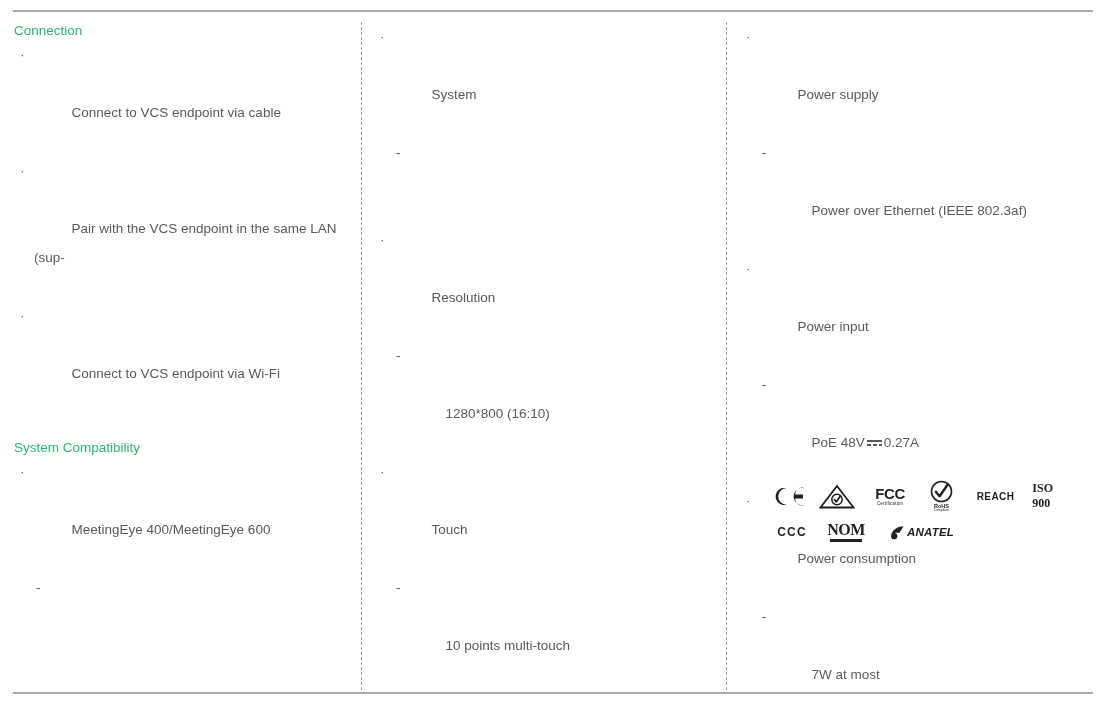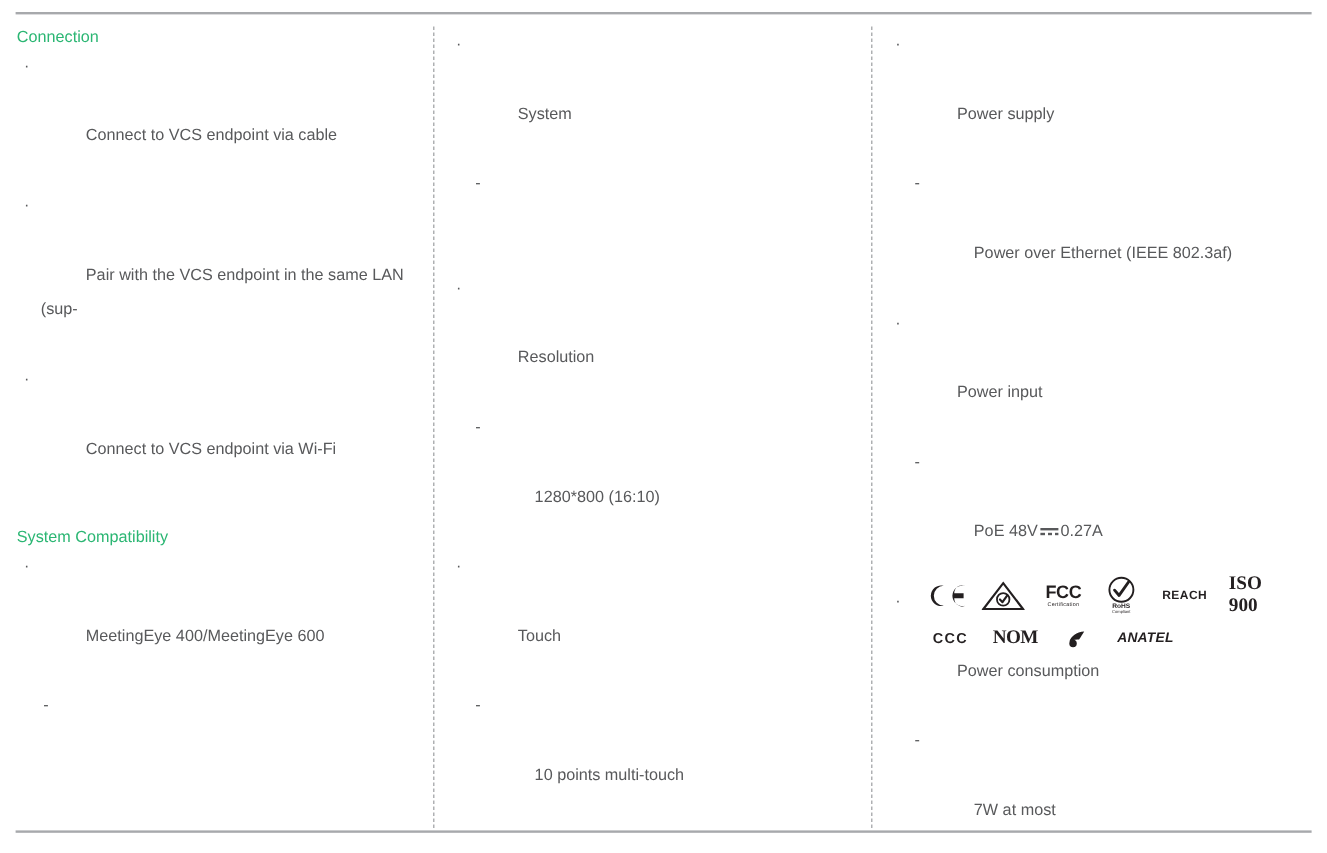--- a/index.html
+++ b/index.html
@@ -152,28 +152,28 @@
     align-items: center;
     justify-content: center;
   }
 
   .logo-ce      { width: 34px; }
   .logo-rcm     { width: 40px; margin-left: 12px; }
   .logo-fcc     { width: 42px; margin-left: 14px; }
   .logo-rohs    { width: 28px; margin-left: 18px; }
   .logo-reach   { margin-left: 22px; font-size: 10px; font-weight: bold;
                   letter-spacing: .4px; color: #231f20; }
-  .logo-iso     { margin-left: 18px; font-size: 16px;
+  .logo-iso     { margin-left: 18px; font-size: 12px;
                   font-family: "Liberation Serif", serif; font-weight: bold;
                   color: #231f20; }
 
   .logo-ccc     { width: 40px; font-size: 12px; font-weight: bold;
                   letter-spacing: 1.2px; color: #231f20; }
   .logo-nom     { width: 36px; margin-left: 16px; }
-  .logo-anatel  { margin-left: 26px; display: flex; align-items: center; gap: 24px; }
+  .logo-anatel  { margin-left: 26px; display: flex; align-items: center; }
   .logo-anatel .an-txt {
     font-size: 11.5px; font-weight: bold; font-style: italic;
     letter-spacing: .2px; color: #231f20; margin-left: 1px;
   }
 </style>
 </head>
 <body>
 
 <div class="sheet">
 
@@ -327,21 +327,21 @@
         <span>ISO 900</span>
       </div>
     </div>
 
     <div class="logo-row">
 
       <div class="logo logo-ccc">
         <span>CCC</span>
       </div>
 
-      <div class="logo logo-nom" style="flex-direction:row;">
+      <div class="logo logo-nom" style="flex-direction:column;">
         <span style="font-size:16px; font-weight:bold; letter-spacing:-0.6px;
                      font-family:'Liberation Serif', serif; color:#231f20; line-height:1;">NOM</span>
         <span style="display:block; width:32px; height:2.5px; background:#231f20; margin-top:1px;"></span>
       </div>
 
       <div class="logo logo-anatel">
         <svg width="16" height="15" viewBox="0 0 16 15">
           <path d="M13.5 1.2 C7 1.5 2.5 5.2 1.2 9.5 C3.5 8.2 6.5 7.6 9.2 7.9
                    C10.6 6.0 12.2 3.3 13.5 1.2 Z" fill="#231f20"></path>
           <circle cx="4.2" cy="11.2" r="3.1" fill="#231f20"></circle>

